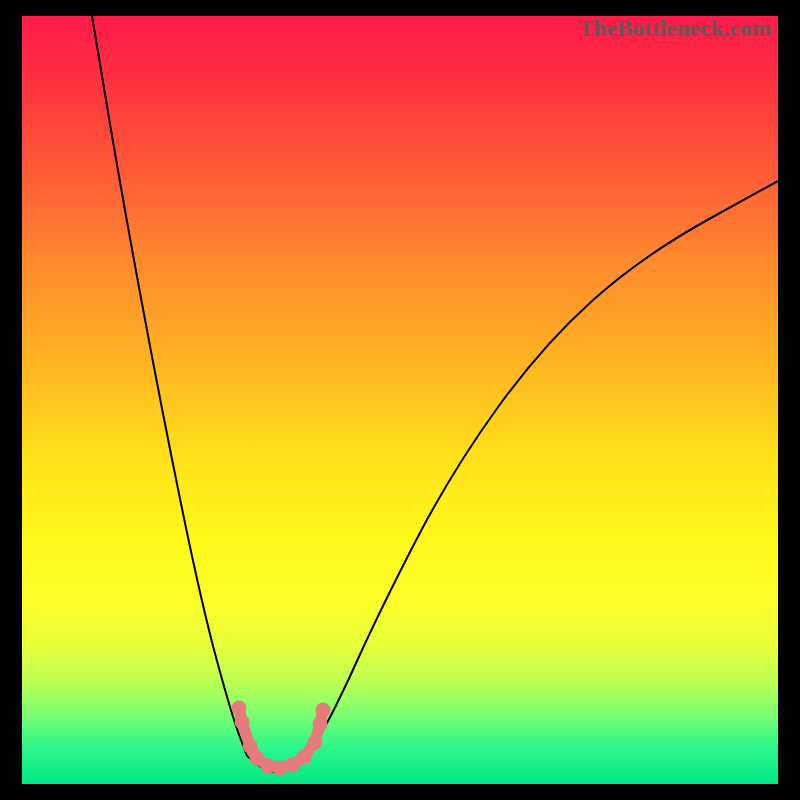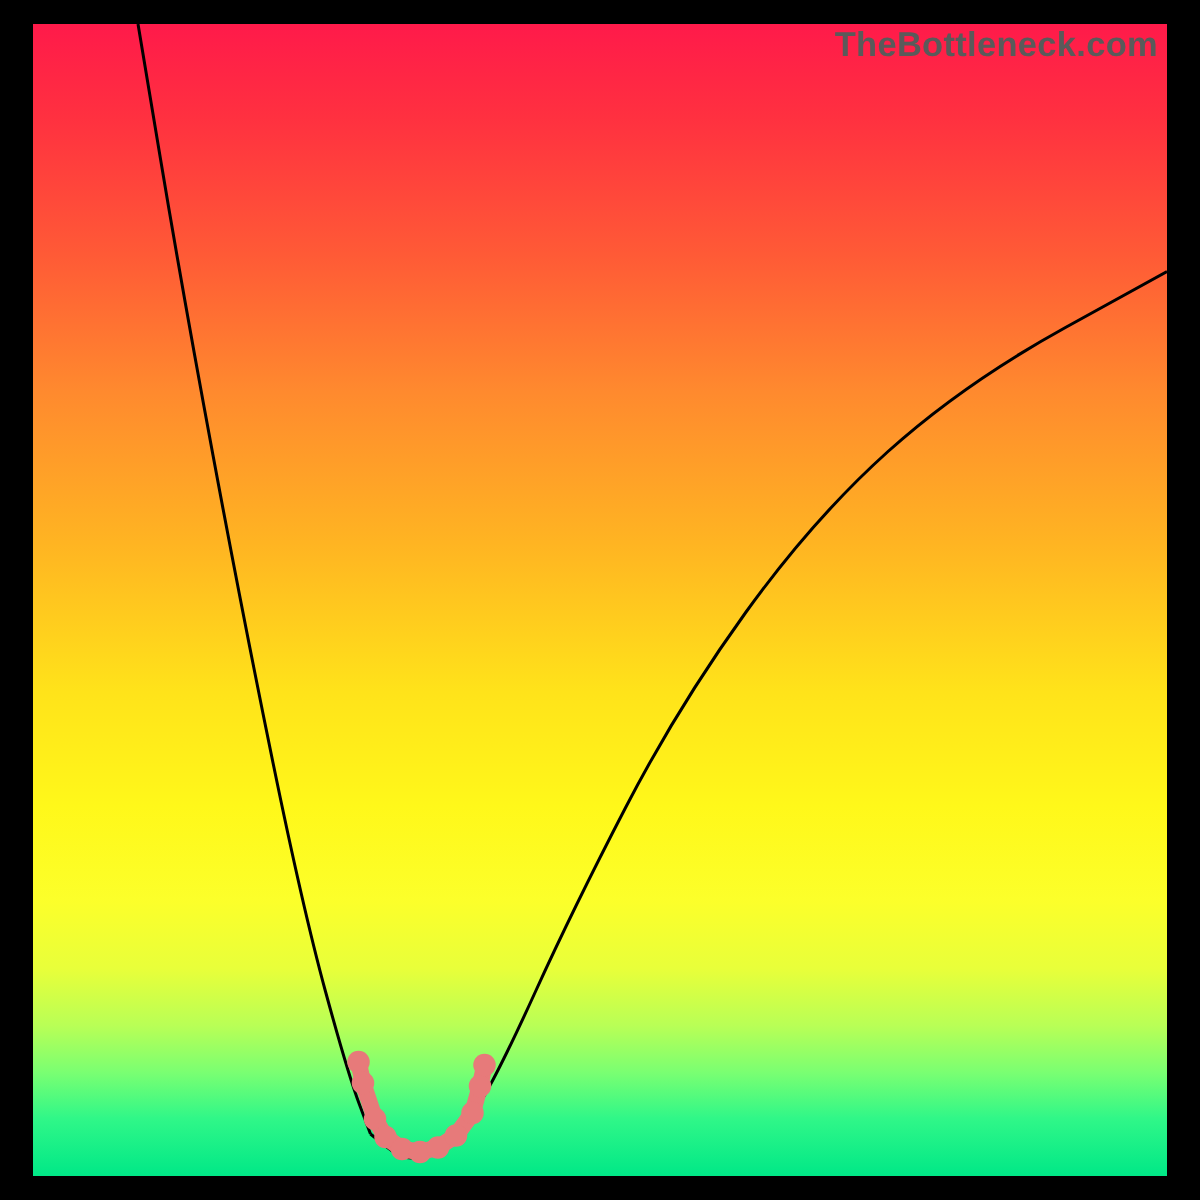--- a/index.html
+++ b/index.html
@@ -28,21 +28,21 @@
       #e8ff3a 82%,
       #b8ff56 87%,
       #7aff72 91%,
       #30f788 95%,
       #00e887 100%);
   }
   .watermark {
     position: absolute;
     top: 0px;
     right: 6px;
-    font-family: Liberation Sans, sans-serif;
+    font-family: Liberation Serif, serif;
     font-size: 23px;
     font-weight: 600;
     color: #5a5a5a;
     letter-spacing: 0.2px;
     pointer-events: none;
   }
   svg.curve {
     position: absolute;
     left: 0;
     top: 0;

